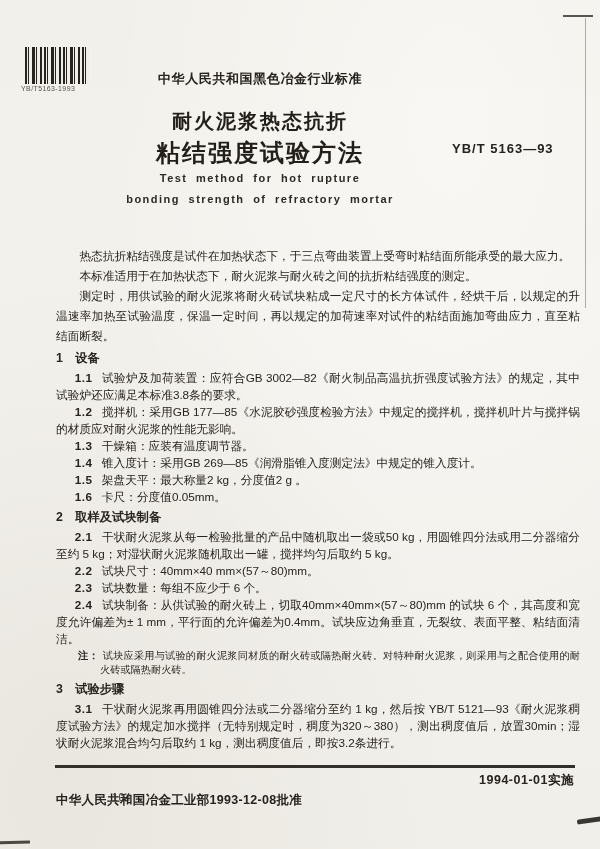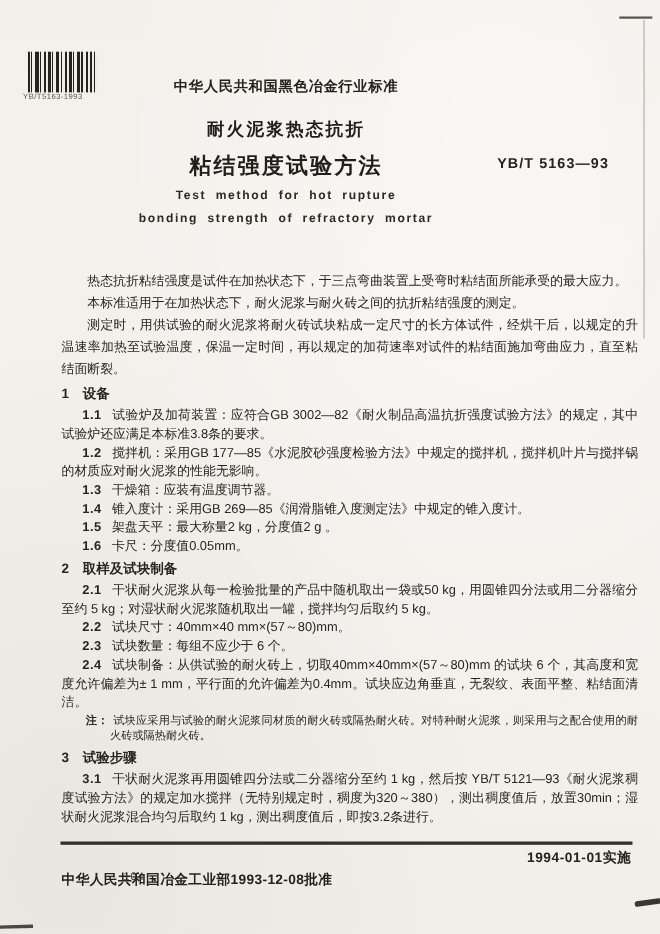--- a/index.html
+++ b/index.html
@@ -22,22 +22,22 @@
       #26221e 7px 10px, #efede7 10px 11px,
       #26221e 11px 12px, #efede7 12px 15px,
       #26221e 15px 17px, #efede7 17px 19px);
   }
   .barcode-label {
     position:absolute; left:21px; top:85px; width:76px;
     font-size:7px; letter-spacing:0.4px; color:#57504a; white-space:nowrap;
   }
   .center-col { position:absolute; left:55px; width:410px; text-align:center; white-space:nowrap; }
   .doc-header { top:70px; font-size:13px; font-weight:bold; letter-spacing:0.6px; color:#26221e; }
-  .doc-title1 { top:108px; font-size:16px; font-weight:bold; letter-spacing:2px; color:#221e1a; }
-  .doc-title2 { top:137px; font-size:20px; font-weight:bold; letter-spacing:2px; color:#221e1a; }
+  .doc-title1 { top:108px; font-size:20px; font-weight:bold; letter-spacing:2px; color:#221e1a; }
+  .doc-title2 { top:137px; font-size:24px; font-weight:bold; letter-spacing:2px; color:#221e1a; }
   .doc-en1 { top:172px; font-size:11px; font-weight:bold; letter-spacing:1.5px; word-spacing:4px; color:#2d2925; }
   .doc-en2 { top:193px; font-size:11px; font-weight:bold; letter-spacing:1.5px; word-spacing:4px; color:#2d2925; }
   .std-code { position:absolute; left:452px; top:141px; font-size:13px; font-weight:bold; letter-spacing:1px; white-space:nowrap; color:#26221e; }
   
   .body {
     position:absolute; left:56px; top:246px; width:524px;
     font-size:11.7px; line-height:20px; color:#28241f;
     text-align:justify;
   }
   .body p { margin:0; }

